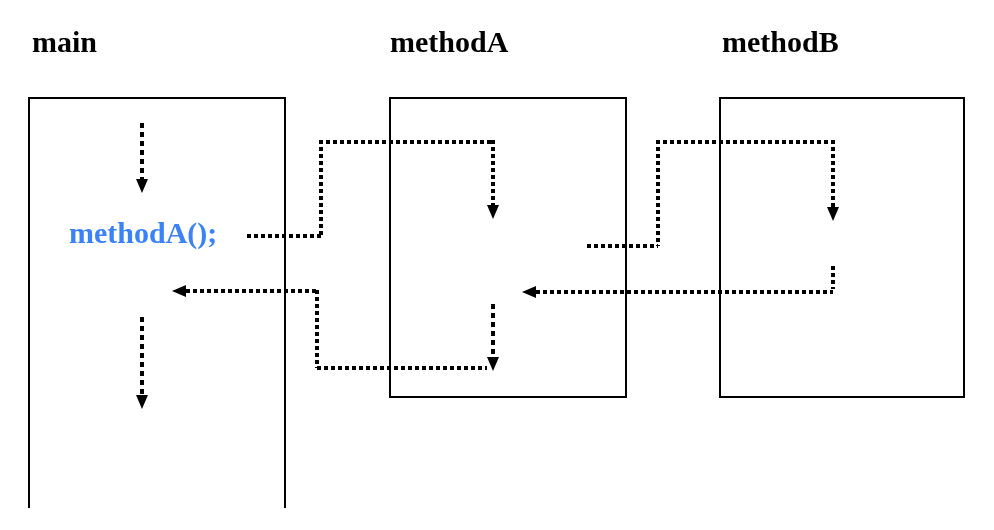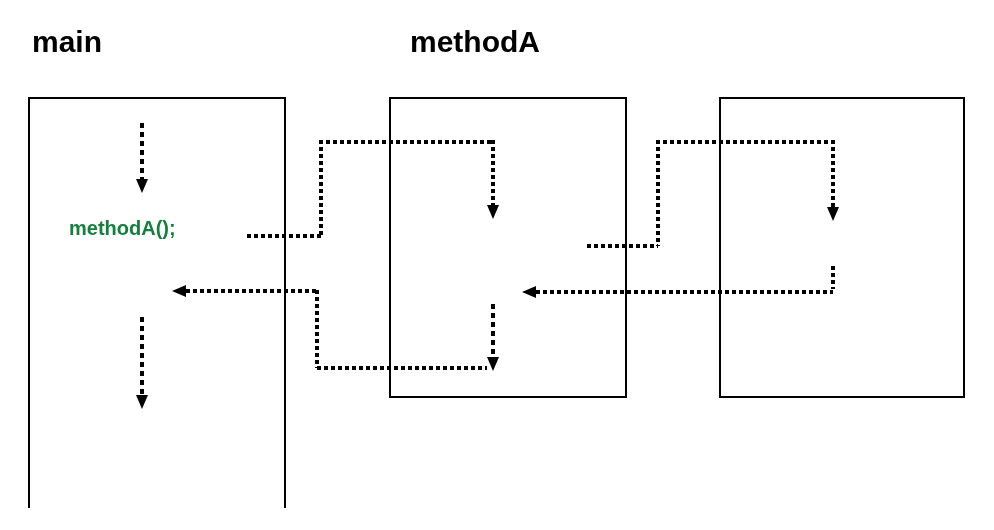--- a/index.html
+++ b/index.html
@@ -1,44 +1,44 @@
 <!DOCTYPE html>
 <html><head>
 <meta charset="utf-8">
 <style>
   html, body { margin: 0; padding: 0; background: #ffffff; }
   #canvas {
     position: relative;
     width: 994px;
     height: 508px;
     background: #ffffff;
-    font-family: Liberation Sans, sans-serif;
+    font-family: Liberation Serif, serif;
     overflow: hidden;
   }
   .box {
     position: absolute;
     box-sizing: border-box;
     border: 2px solid #000000;
     background: transparent;
   }
   .label {
     position: absolute;
     top: 27px;
     font-weight: bold;
     font-size: 30px;
     line-height: 1;
     color: #000000;
     white-space: nowrap;
   }
   .stmt {
     position: absolute;
     font-weight: bold;
-    font-size: 20px;
+    font-size: 30px;
     line-height: 1;
-    color: #15803d;
+    color: #3b82f6;
     white-space: nowrap;
   }
   
   .hline {
     position: absolute;
     height: 4px;
     background: repeating-linear-gradient(90deg, #000000, #000000 4px, transparent 4px, transparent 7px);
   }
   .vline {
     position: absolute;
@@ -65,21 +65,22 @@
     border-bottom: 6px solid transparent;
     border-right: 14px solid #000000;
   }
 </style>
 </head>
 <body>
 
 <div id="canvas">
 
   <div class="label" style="left:32px;">main</div>
-  <div class="label" style="left:390px;margin-left:20px;">methodA</div>
+  <div class="label" style="left:390px;">methodA</div>
+  <div class="label" style="left:722px;">methodB</div>
 
   <div class="box" style="left:28px;  top:97px; width:258px; height:416px;"></div>
   <div class="box" style="left:389px; top:97px; width:238px; height:301px;"></div>
   <div class="box" style="left:719px; top:97px; width:246px; height:301px;"></div>
 
   <div class="stmt" style="left:69px;  top:218px;">methodA();</div>
 
   <div class="vdash" style="left:140px; top:123px; height:57px;"></div>
   <div class="head-down" style="left:136px; top:179px;"></div>
 

